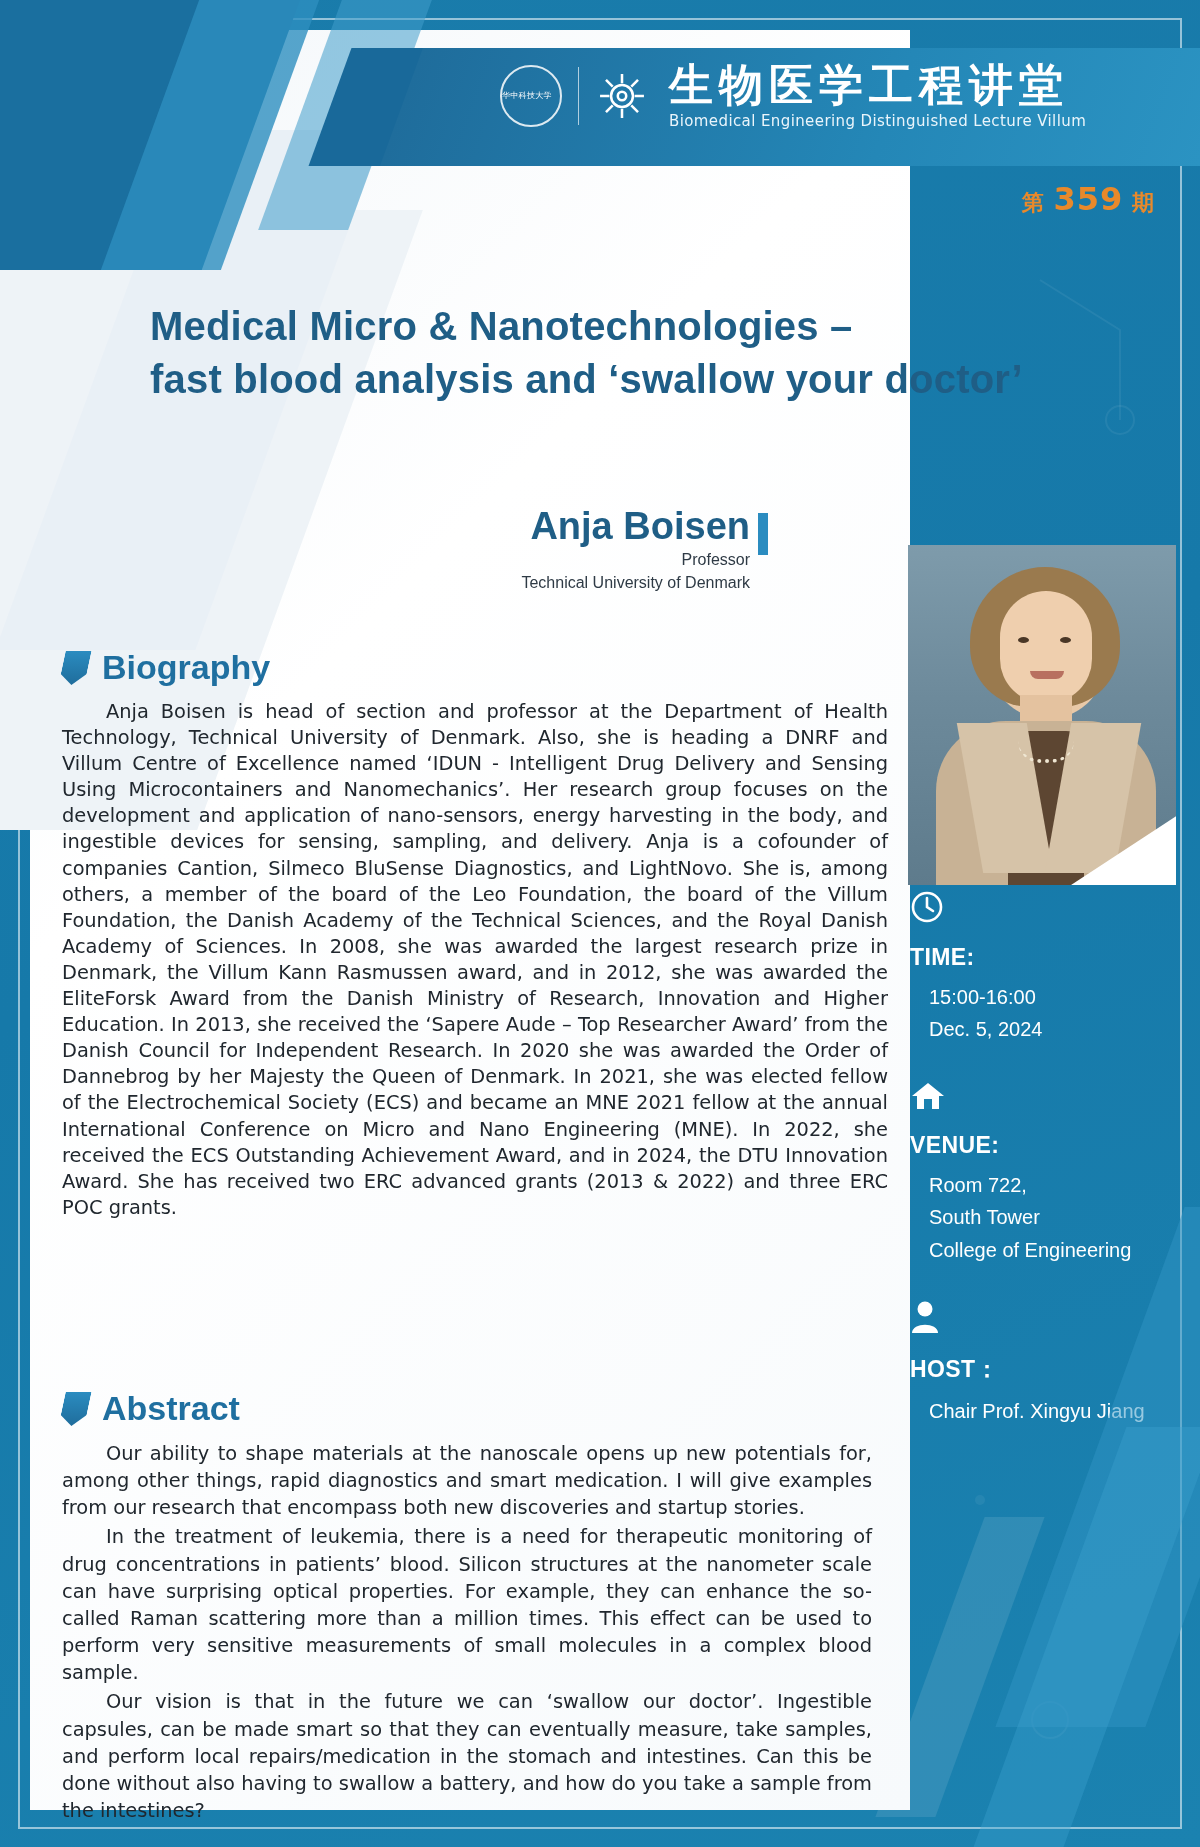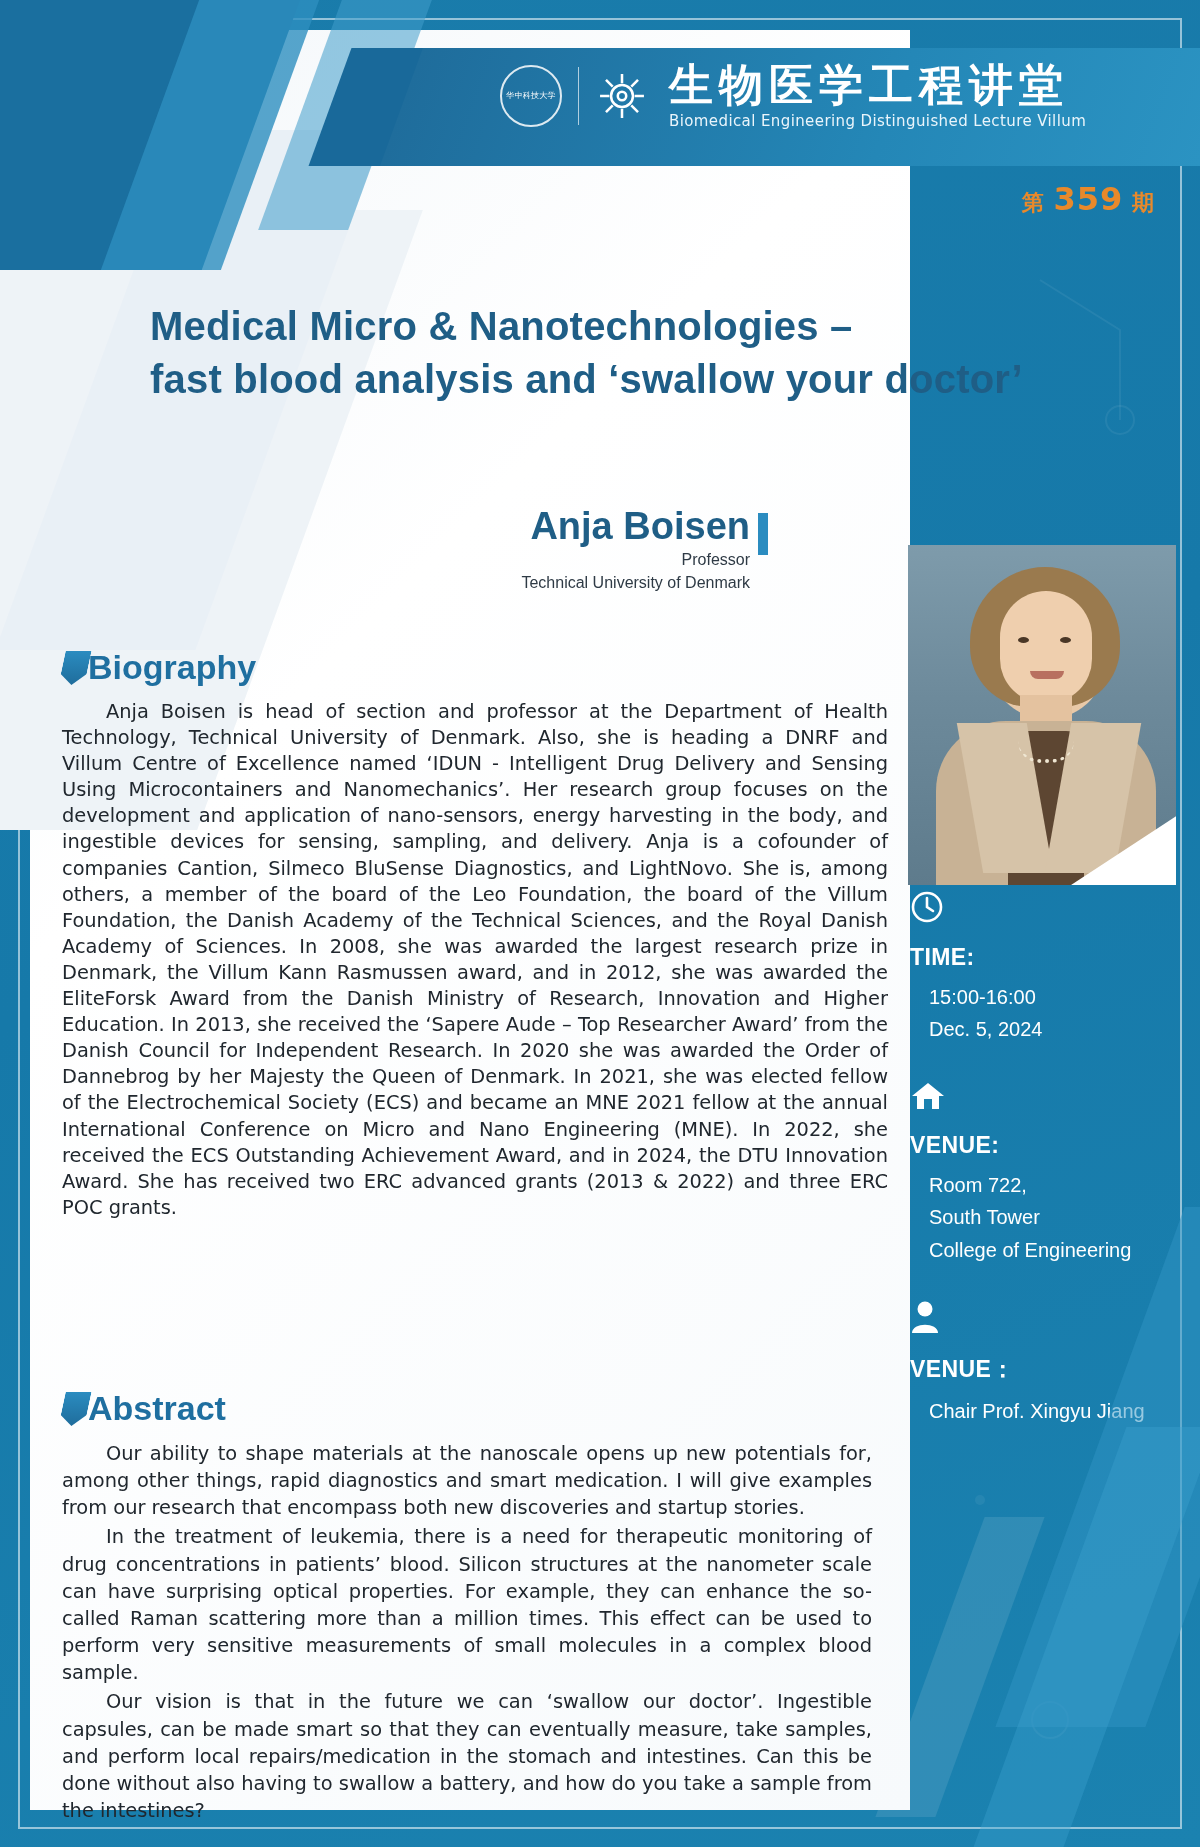--- a/index.html
+++ b/index.html
@@ -89,21 +89,21 @@
     transform: skewX(-20deg);
   }
   .hdr-content {
     position: absolute; left: 500px; top: 62px;
     display: flex; align-items: center; gap: 16px;
     color: #fff;
   }
   .logo-badge {
     width: 62px; height: 62px; border-radius: 50%;
     border: 2px solid rgba(255,255,255,.85);
-    display: flex; align-items: center; justify-content: center;
+    display: flex; align-items: center; justify-content: flex-start;
     font-size: 8px; line-height: 1.05; text-align: center;
     color: #fff; letter-spacing: .3px;
   }
   .logo-sep { width: 1px; height: 58px; background: rgba(255,255,255,.65); }
   .logo-gear {
     width: 54px; height: 54px;
   }
   .hdr-titles { margin-left: 4px; }
   .hdr-cn {
     font-size: 44px; font-weight: bold; letter-spacing: 6px;
@@ -195,21 +195,21 @@
     border-bottom: 4px dotted #efe6d2; border-radius: 0 0 30px 30px;
   }
   .portrait-cut {
     position: absolute; right: -2px; bottom: -2px;
     width: 0; height: 0;
     border-left: 110px solid transparent;
     border-bottom: 72px solid #ffffff;
   }
   
   .section-head {
-    display: flex; align-items: center; 
+    display: flex; align-items: center; gap: 14px;
   }
   .flag {
     width: 26px; height: 34px;
     background: linear-gradient(180deg, #2b8cc0 0%, #1f6d9c 100%);
     clip-path: polygon(0 0, 100% 0, 100% 68%, 50% 100%, 0 68%);
     transform: skewX(-12deg);
   }
   .section-title {
     font-size: 34px; font-weight: bold; color: #1f6fa0;
   }
@@ -401,21 +401,21 @@
       <div class="info-line">College of Engineering</div>
     </div>
 
     <div class="info-item">
       <div class="info-icon">
         <svg width="30" height="34" viewBox="0 0 30 34">
           <circle cx="15" cy="9" r="7.5" fill="#ffffff"></circle>
           <path d="M2 33 C2 22 28 22 28 33 Z" fill="#ffffff"></path>
         </svg>
       </div>
-      <div class="info-label">VENUE：</div>
+      <div class="info-label">HOST：</div>
       <div class="info-line">Chair Prof. Xingyu Jiang</div>
     </div>
 
   </div>
 
   <div class="diag1"></div>
   <div class="diag2"></div>
   <div class="diag3"></div>
 
 </div>

